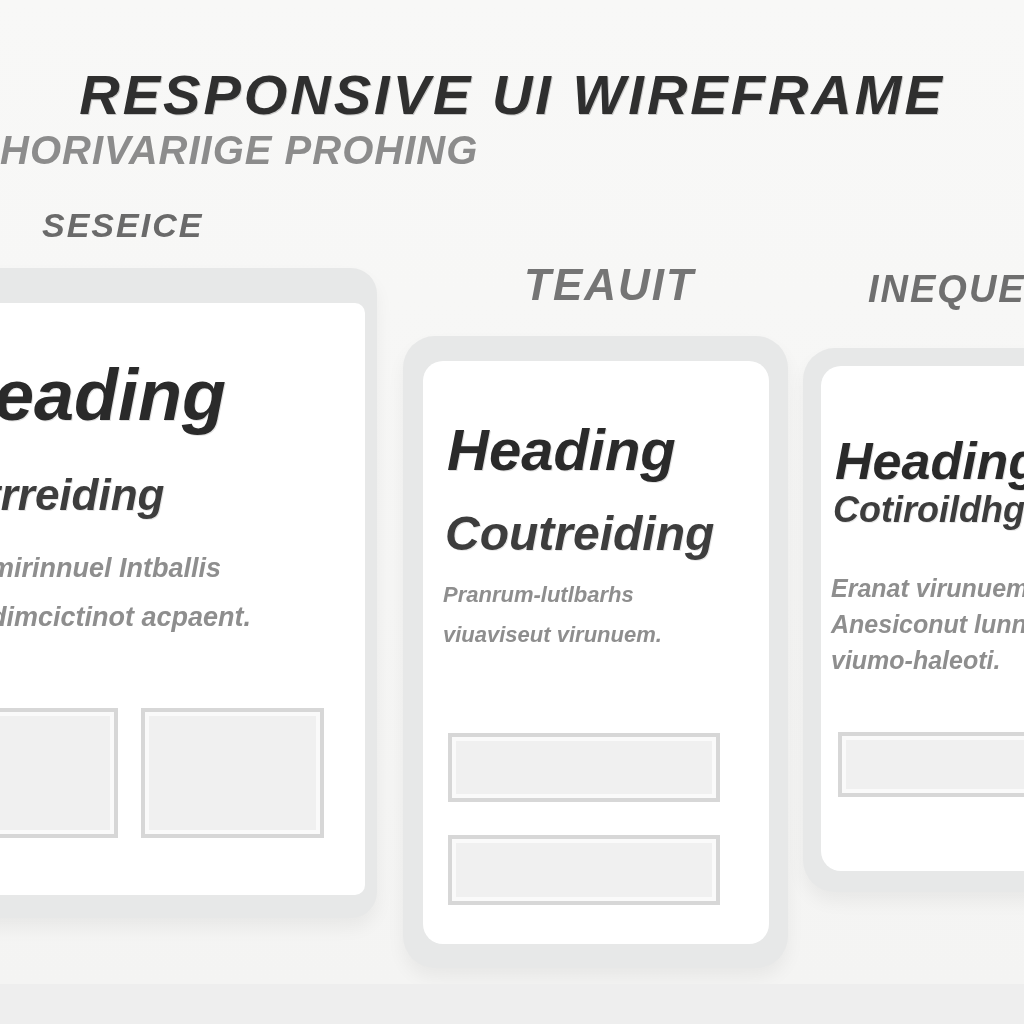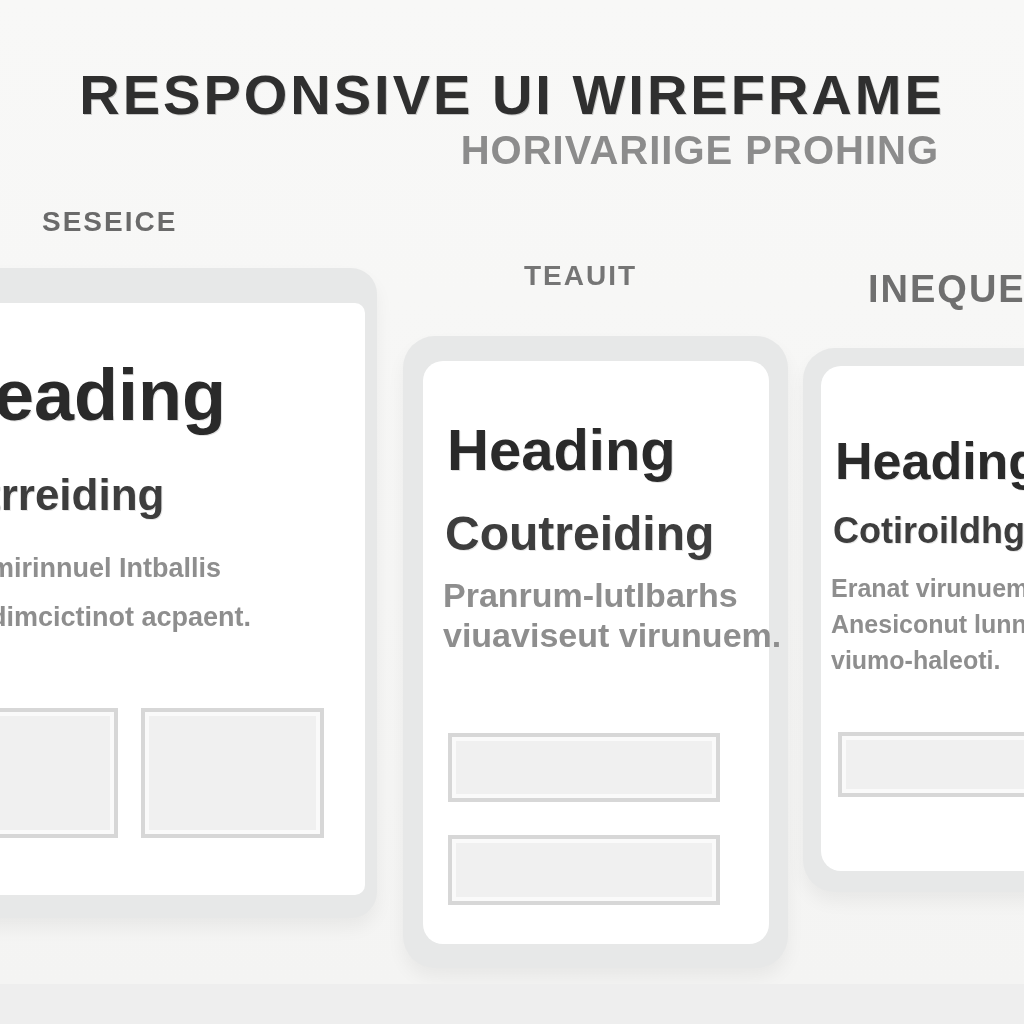--- a/index.html
+++ b/index.html
@@ -1,39 +1,40 @@
 <!DOCTYPE html>
 <html><head>
 <meta charset="utf-8">
 <style>
   html,body{margin:0;padding:0;}
   body{font-family:"Liberation Sans", sans-serif; background:#eee;}
   #page{
     position:relative; width:1024px; height:984px; overflow:hidden;
     background:linear-gradient(180deg,#f8f8f7 0%,#f6f6f5 60%,#f4f4f3 100%);
+    font-style:italic;
   }
   
   .poster-title{
     position:absolute; left:0; right:0; top:62px; text-align:center;
     font-size:56px; font-weight:800; letter-spacing:3px; color:#2f2f2f;
     text-shadow:1px 1px 0 rgba(0,0,0,.18);
     white-space:nowrap;
   }
   .poster-subtitle{
-    position:absolute; left:0; right:85px; top:128px; text-align:right;
+    position:absolute; left:0; right:85px; top:128px; text-align:left;
     font-size:40px; font-weight:700; letter-spacing:1px; color:#8c8c8c;
     white-space:nowrap;
   }
   
   .device-label{
     position:absolute; font-weight:700; color:#6f6f6f; letter-spacing:2px;
     white-space:nowrap;
   }
-  #label-1{left:42px;  top:206px; font-size:28px; color:#6a6a6a;}
-  #label-2{left:524px; top:260px; font-size:28px; color:#757575;}
+  #label-1{left:42px;  top:206px; font-size:34px; color:#6a6a6a;}
+  #label-2{left:524px; top:260px; font-size:44px; color:#757575;}
   #label-3{left:868px; top:268px; font-size:38px; color:#6f6f6f;}
   
   .frame{
     position:absolute; background:#e7e8e8; border-radius:28px;
     box-shadow:0 10px 18px rgba(0,0,0,.05);
   }
   .screen{
     position:absolute; background:#ffffff;
   }
   
@@ -88,34 +89,34 @@
       <div class="ph-box" style="left:141px; top:708px; width:175px; height:122px;"></div>
     </div>
   </div>
 
   <div id="card-2" class="frame">
     <div class="screen"></div>
   </div>
   <div id="card-2-content">
     <div class="card-heading" style="position:absolute; left:447px; top:420px; font-size:58px;">Heading</div>
     <div class="card-subheading" style="position:absolute; left:445px; top:506px; font-size:48px;">Coutreiding</div>
-    <div class="card-body" style="position:absolute; left:443px; top:575px; font-size:34px; line-height:40px;">
+    <div class="card-body" style="position:absolute; left:443px; top:575px; font-size:22px; line-height:40px;">
       <span>Pranrum-lutlbarhs</span>
       <span>viuaviseut virunuem.</span>
     </div>
     <div class="ph-box" style="left:448px; top:733px; width:264px; height:61px;"></div>
     <div class="ph-box" style="left:448px; top:835px; width:264px; height:62px;"></div>
   </div>
 
   <div id="card-3" class="frame">
     <div class="screen"></div>
   </div>
   <div id="card-3-content">
     <div class="card-heading" style="position:absolute; left:835px; top:434px; font-size:52px;">Heading</div>
-    <div class="card-subheading" style="position:absolute; left:833px; top:510px; font-size:36px;text-align:right;">Cotiroildhg</div>
+    <div class="card-subheading" style="position:absolute; left:833px; top:489px; font-size:36px;text-align:right;">Cotiroildhg</div>
     <div class="card-body" style="position:absolute; left:831px; top:570px; font-size:25px; line-height:36px;">
       <span>Eranat virunuem</span>
       <span>Anesiconut lunn</span>
       <span>viumo-haleoti.</span>
     </div>
     <div class="ph-box" style="left:838px; top:732px; width:245px; height:57px;"></div>
   </div>
 
 </div>
 

